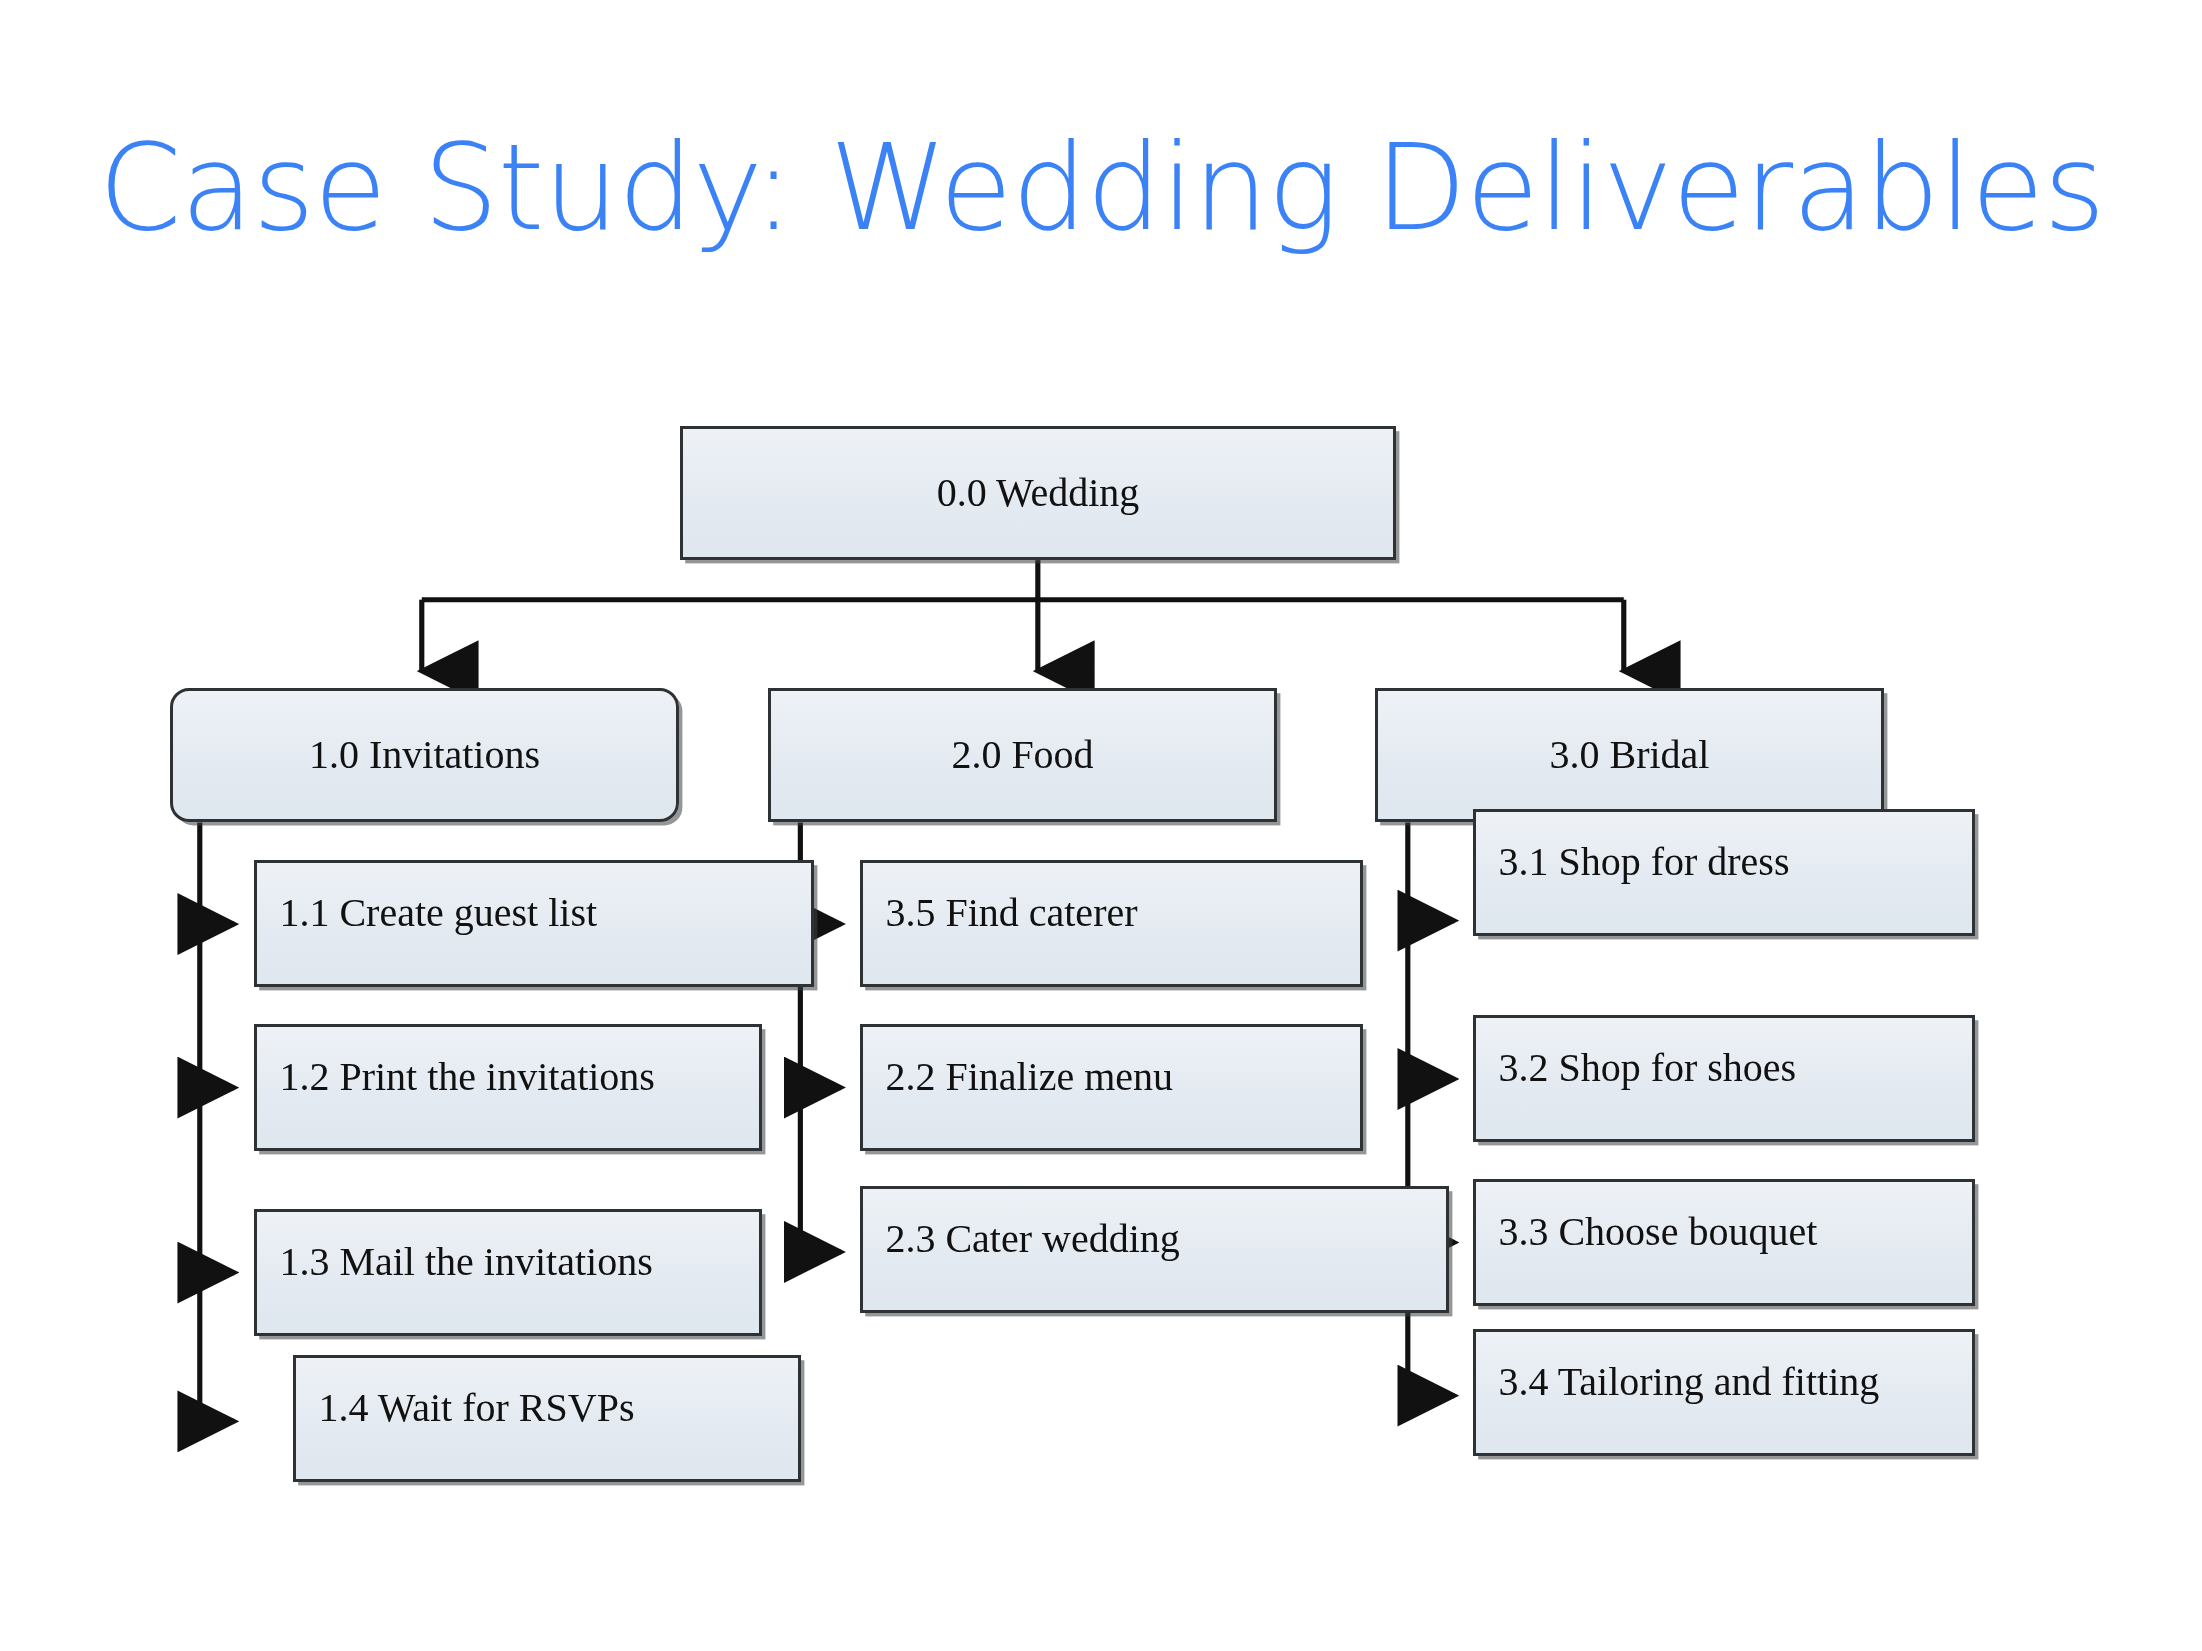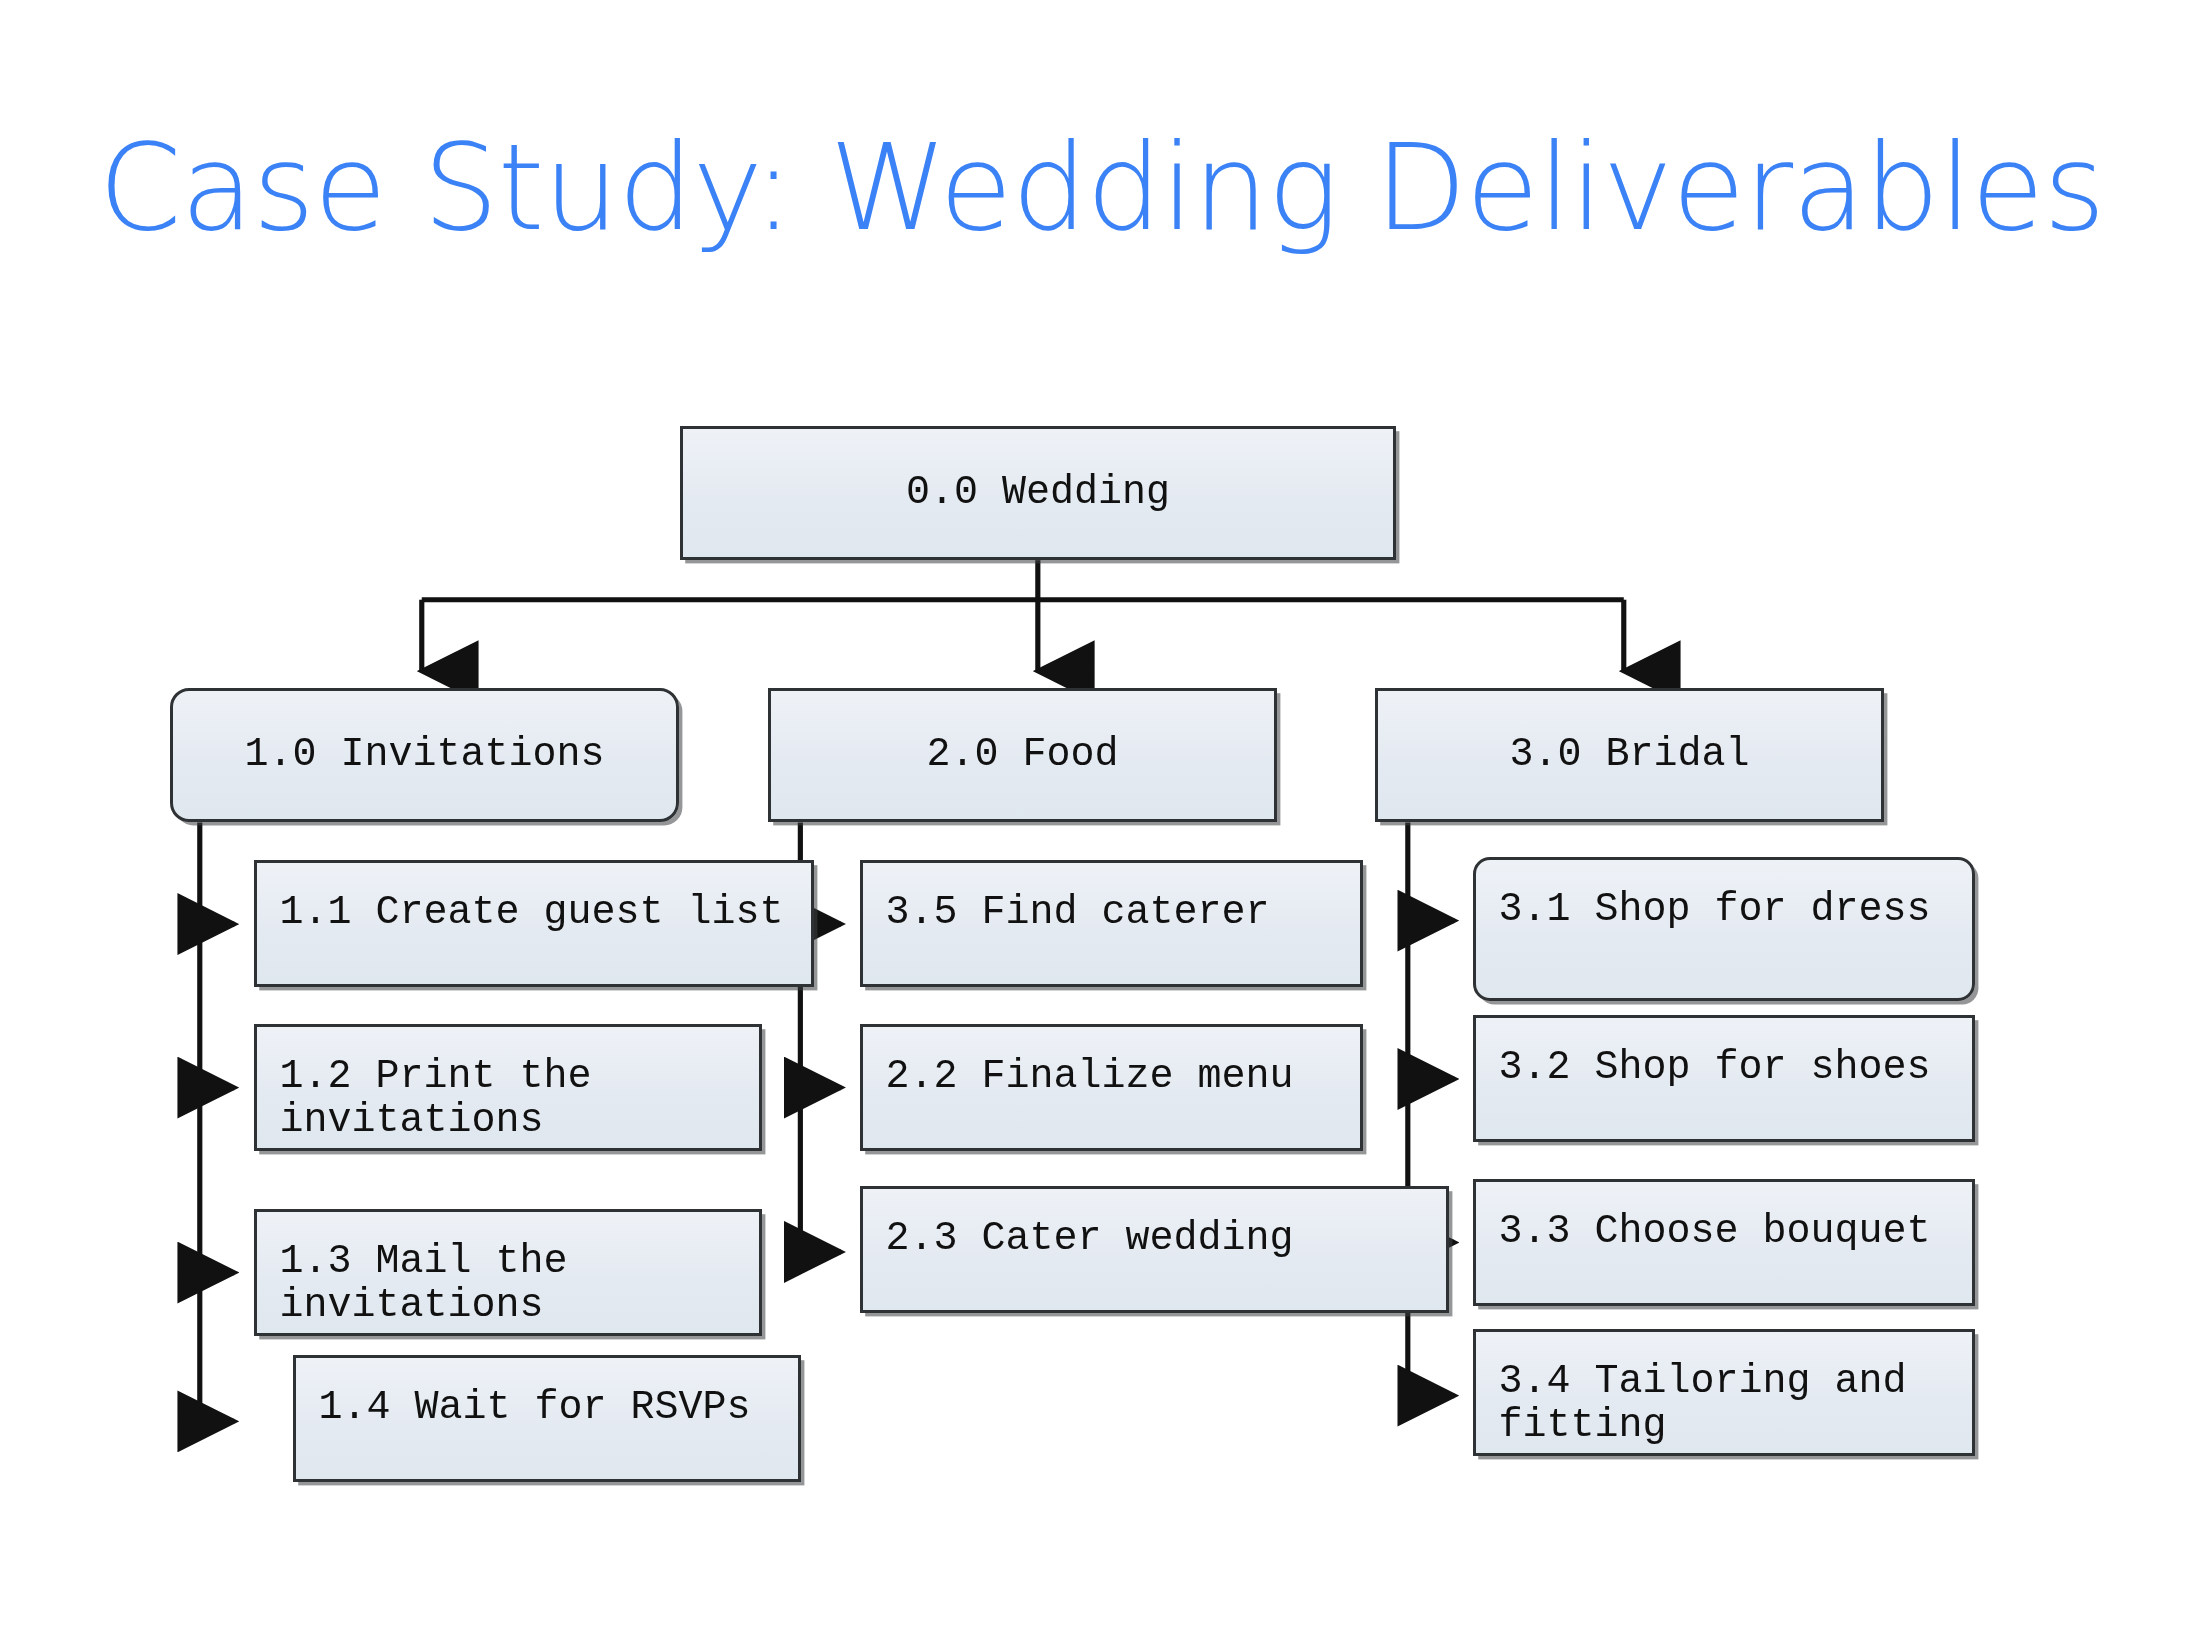--- a/index.html
+++ b/index.html
@@ -50,21 +50,21 @@
   
   .node {
     position: absolute;
     box-sizing: border-box;
     background: linear-gradient(180deg, #eef2f7 0%, #e4eaf1 55%, #dfe7ef 100%);
     border: 3.4px solid #2f3234;
     box-shadow: 4.3px 4.3px 0 -0.9px rgba(60,64,68,0.55);
     display: flex;
     align-items: center;
     color: #111111;
-    font-family: Liberation Mono, monospace;
+    font-family: Liberation Serif, serif;
     font-size: 40px;
     line-height: 1.1;
   }
   .node.center {
     justify-content: center;
     text-align: center;
   }
   .node.leaf {
     justify-content: flex-start;
     align-items: flex-start;
@@ -92,21 +92,21 @@
   #node-1-2 { left: 254px; top: 1024px; width: 508px; height: 127px; }
   #node-1-3 { left: 254px; top: 1209px; width: 508px; height: 127px; }
   #node-1-4 { left: 254px; top: 1355px; width: 508px; height: 127px; margin-left: 39px; }
 
   
   #node-2-1 { left: 860px; top: 860px; width: 503px; height: 127px; }
   #node-2-2 { left: 860px; top: 1024px; width: 503px; height: 127px; }
   #node-2-3 { left: 860px; top: 1186px; width: 589px; height: 127px; }
 
   
-  #node-3-1 { left: 1473px; top: 857px;  width: 502px; height: 144px; border-radius: 17px; }
+  #node-3-1 { left: 1473px; top: 809px;  width: 502px; height: 127px; }
   #node-3-2 { left: 1473px; top: 1015px; width: 502px; height: 127px; }
   #node-3-3 { left: 1473px; top: 1179px; width: 502px; height: 127px; }
   #node-3-4 { left: 1473px; top: 1329px; width: 502px; height: 127px; }
 
   
   #connectors {
     position: absolute;
     left: 0;
     top: 0;
     width: 2203px;

